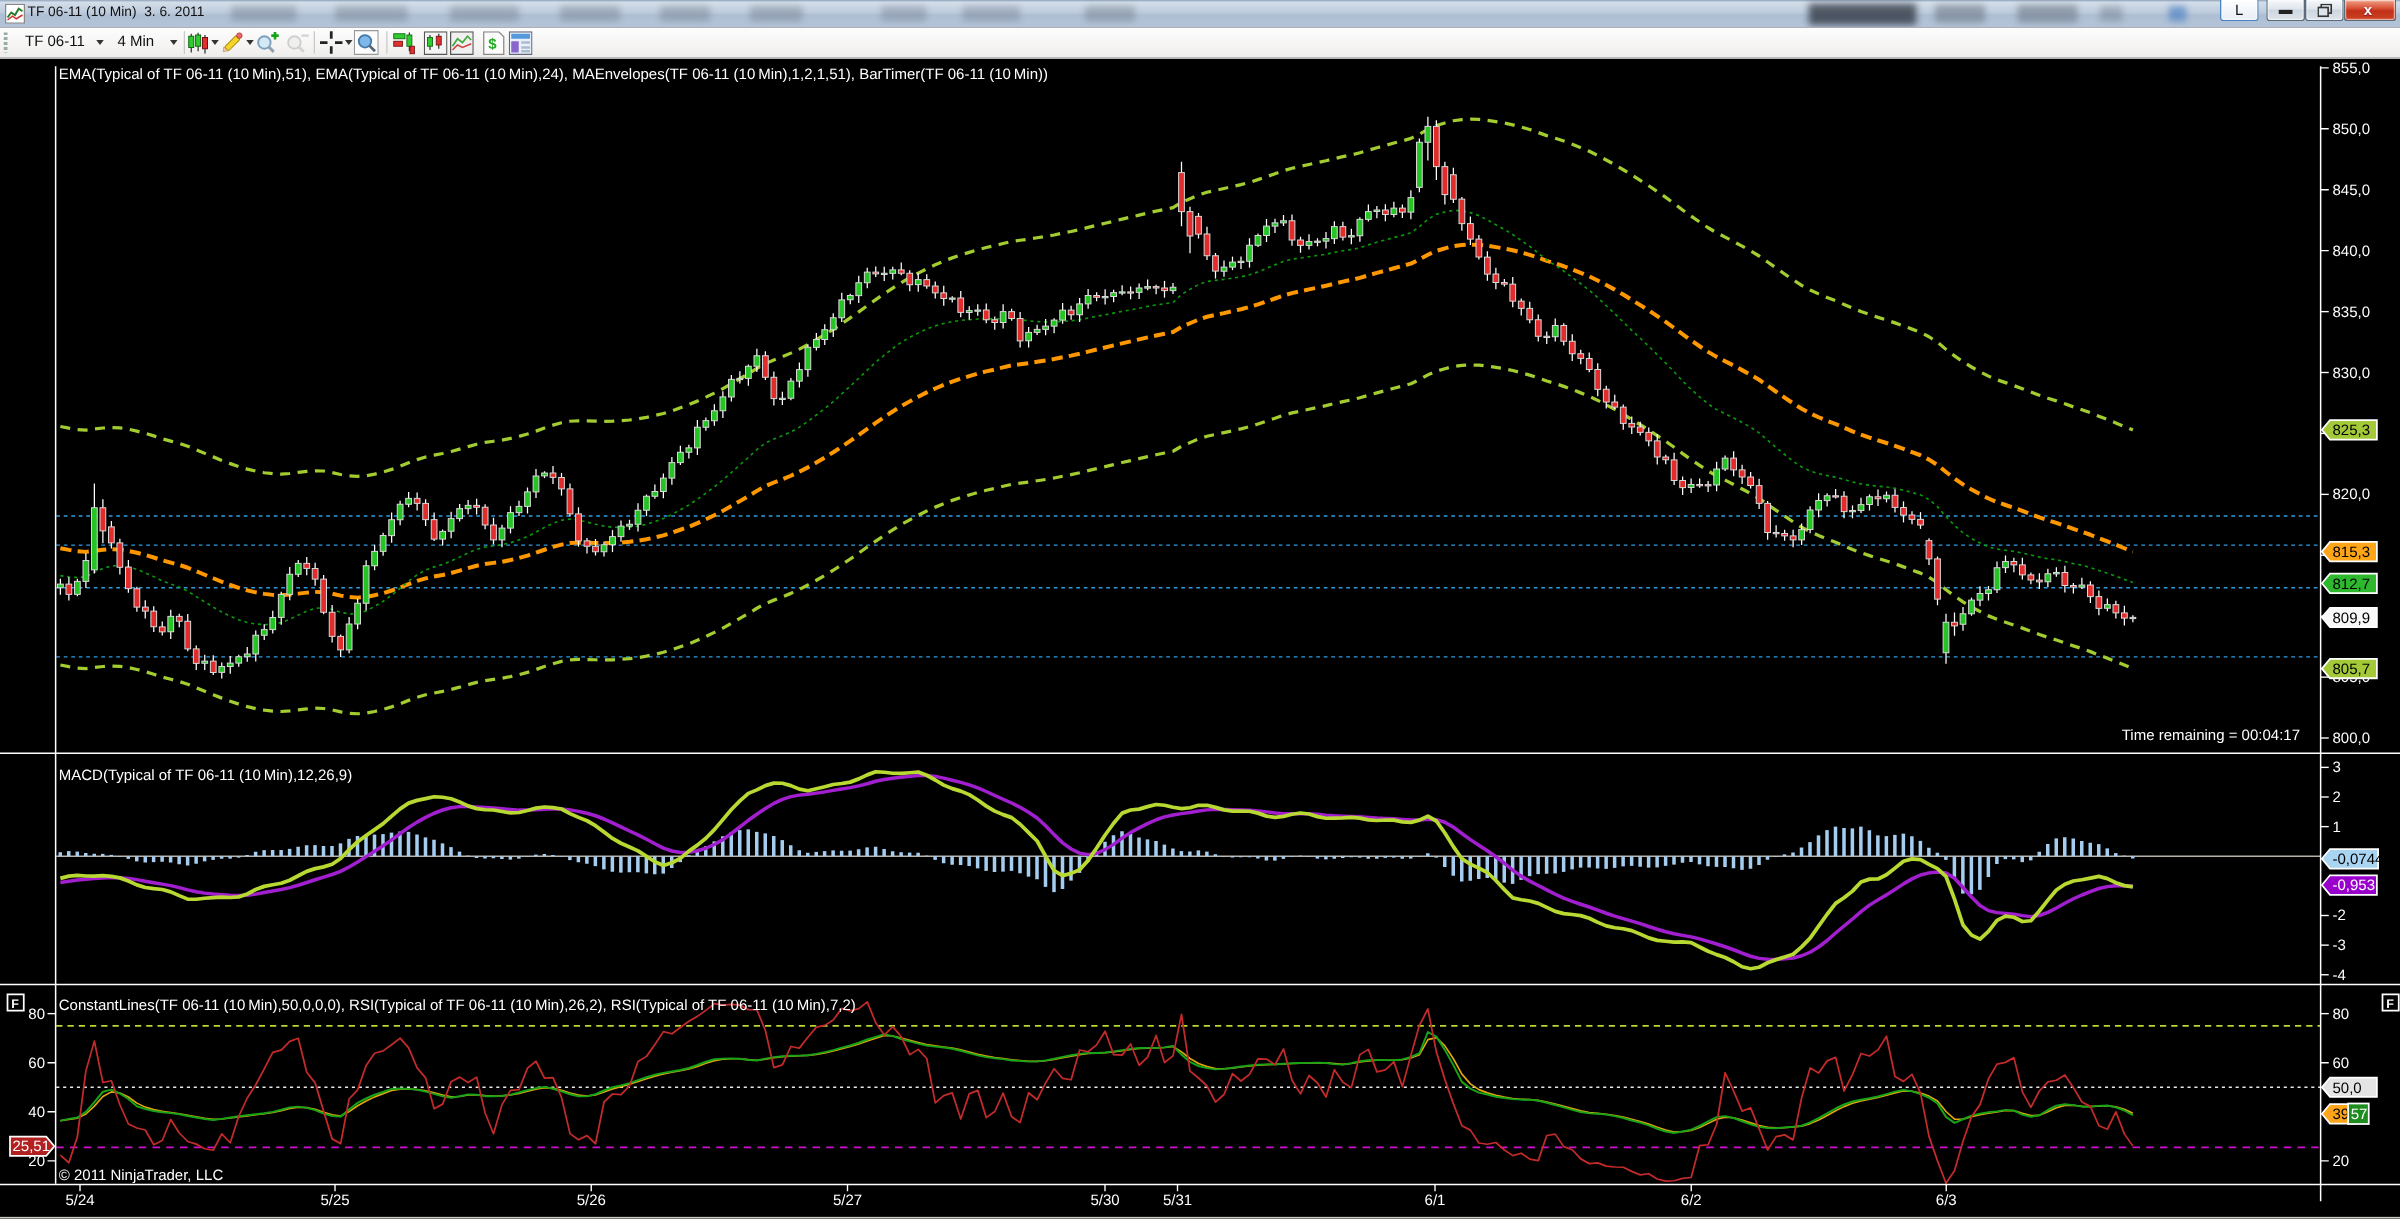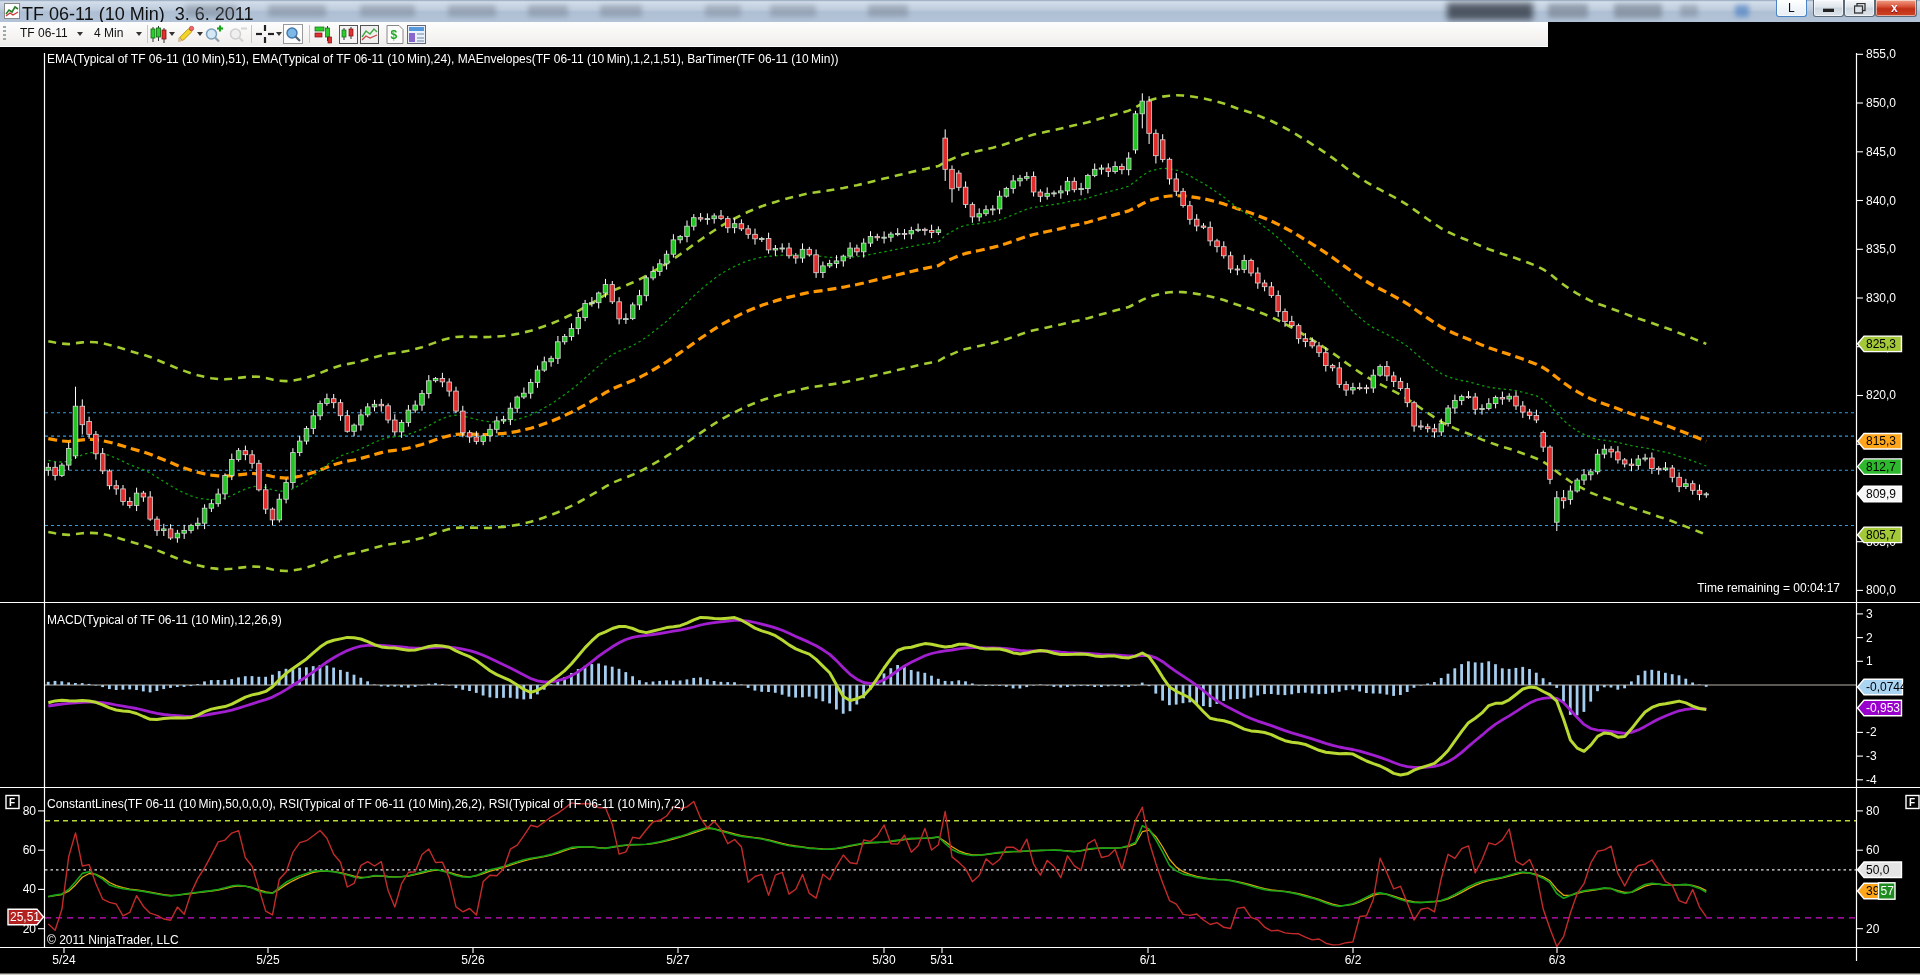--- a/index.html
+++ b/index.html
@@ -1,19 +1,19 @@
 <!DOCTYPE html>
 <html><head><meta charset="utf-8"><style>
 *{margin:0;padding:0;box-sizing:border-box}
 html,body{width:1920px;height:975px;overflow:hidden;background:#000;font-family:"Liberation Sans",sans-serif}
 #titlebar{position:absolute;left:0;top:0;width:1920px;height:22px;background:linear-gradient(#8fa3ba,#d3deea 8%,#bdcbdc 45%,#aebfd4 55%,#b4c4d8);overflow:hidden}
-#titlebar .ttl{position:absolute;left:22px;top:3.5px;font-size:18px;color:#101010}
+#titlebar .ttl{position:absolute;left:22px;top:3.5px;font-size:11px;color:#101010}
 .ghost{position:absolute;top:5px;height:12px;background:#6a7482;filter:blur(2.5px);opacity:0.38;border-radius:2px}
 .ghostbox{position:absolute;top:3px;height:17px;background:#262c36;filter:blur(3px);opacity:0.72}
-#toolbar{position:absolute;left:0;top:22px;width:1548px;height:25px;background:linear-gradient(#fdfdfd,#f4f3f1 70%,#ececea);border-bottom:1px solid #fff}
+#toolbar{position:absolute;left:0;top:22px;width:1920px;height:25px;background:linear-gradient(#fdfdfd,#f4f3f1 70%,#ececea);border-bottom:1px solid #fff}
 .tbtxt{position:absolute;top:4px;font-size:12px;color:#111}
 .arr{position:absolute;top:10px;width:0;height:0;border-left:3.5px solid transparent;border-right:3.5px solid transparent;border-top:4px solid #333}
 .sep{position:absolute;top:3px;width:1px;height:18px;background:#c8c8c8}
 .grip{position:absolute;left:3px;top:4px;width:3px;height:16px;background:repeating-linear-gradient(#9aa 0px,#9aa 2px,transparent 2px,transparent 4px)}
 .wbtn{position:absolute;top:0px;height:17px;border:1px solid #5c6b7a;border-top:none;border-radius:0 0 3px 3px;box-shadow:inset 0 0 0 1px rgba(255,255,255,.55)}
 </style></head>
 <body>
 <div id="titlebar">
  <svg width="16" height="16" style="position:absolute;left:4px;top:3px">
       <rect x="0.5" y="0.5" width="15" height="15" fill="#fff" stroke="#888"></rect>

